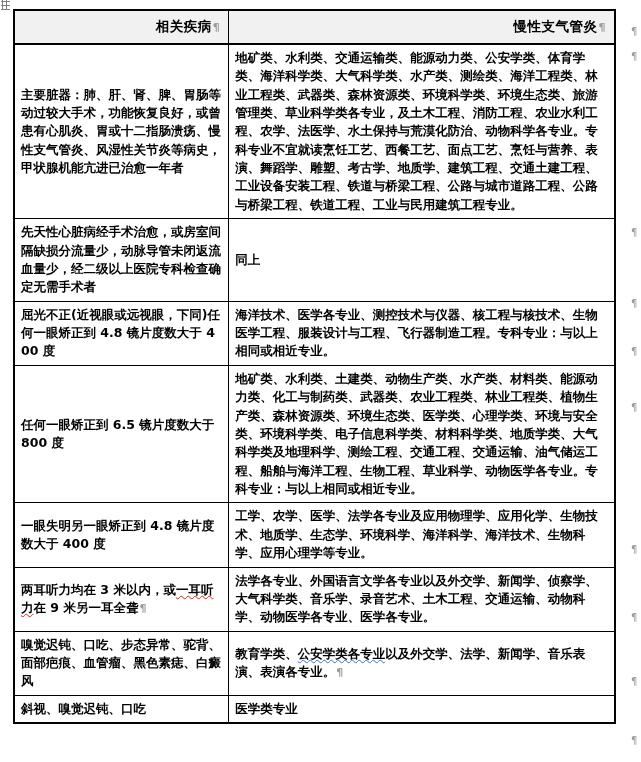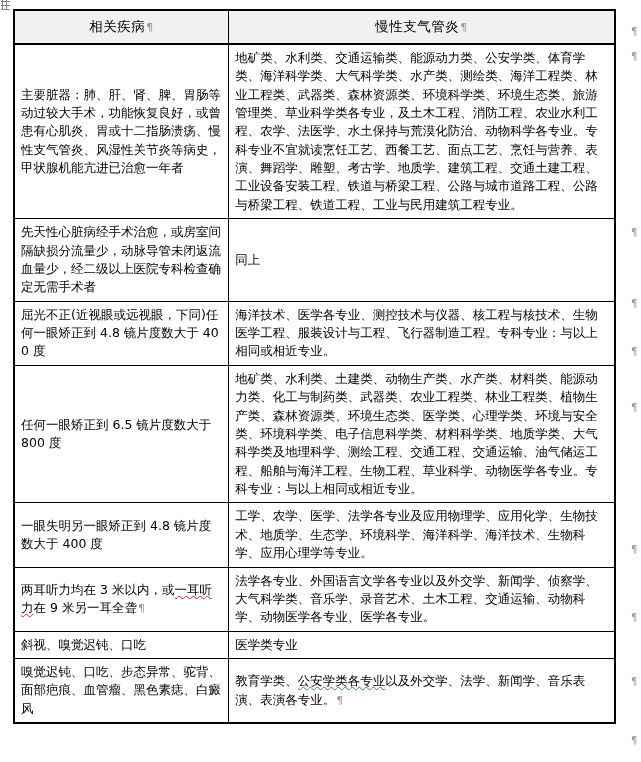--- a/index.html
+++ b/index.html
@@ -61,37 +61,38 @@
     font-weight: normal;
     word-break: break-all;
   }
 
   
   table.doc-table {
     border: 2px solid #000000;
   }
   table.doc-table tr.header-row th {
     background: #f1f1f1;
-    text-align: center;
-    font-weight: normal;
+    text-align: right;
+    font-weight: bold;
     font-size: 13.5px;
     letter-spacing: 0.5px;
-    padding: 6px 16px;
+    padding: 6px 8px;
     border-bottom: 2px solid #000000;
   }
   table.doc-table tr.header-row th.col-left {
     border-right: 1px solid #000000;
   }
 
   col.c1 { width: 214px; }
   col.c2 { width: 385px; }
 
   .cell-text {
     display: block;
     white-space: pre-wrap;
+    font-weight: bold;
   }
 
   
   .pilcrow {
     color: #9a9a9a;
     font-size: 11px;
     vertical-align: baseline;
     padding-left: 1px;
   }
   .pilcrow-outside {
@@ -208,31 +209,31 @@
         <td>
           <span class="cell-text"><span>两耳听力均在 3 米以内，或</span><span class="squiggle-red">一耳听力</span><span>在 9 米另一耳全聋</span><span class="pilcrow">¶</span></span>
         </td>
         <td>
           <span class="cell-text">法学各专业、外国语言文学各专业以及外交学、新闻学、侦察学、大气科学类、音乐学、录音艺术、土木工程、交通运输、动物科学、动物医学各专业、医学各专业。</span>
         </td>
       </tr>
 
       <tr>
         <td>
+          <span class="cell-text">嗅觉迟钝、口吃、步态异常、驼背、面部疤痕、血管瘤、黑色素痣、白癜风</span>
+        </td>
+        <td>
+          <span class="cell-text"><span>教育学类、</span><span class="squiggle-blue">公安学类各专业</span><span>以及外交学、法学、新闻学、音乐表演、表演各专业。</span><span class="pilcrow">¶</span></span>
+        </td>
+      </tr>
+
+      <tr>
+        <td>
           <span class="cell-text">斜视、嗅觉迟钝、口吃</span>
         </td>
         <td>
           <span class="cell-text">医学类专业</span>
-        </td>
-      </tr>
-
-      <tr>
-        <td>
-          <span class="cell-text">嗅觉迟钝、口吃、步态异常、驼背、面部疤痕、血管瘤、黑色素痣、白癜风</span>
-        </td>
-        <td>
-          <span class="cell-text"><span>教育学类、</span><span class="squiggle-blue">公安学类各专业</span><span>以及外交学、法学、新闻学、音乐表演、表演各专业。</span><span class="pilcrow">¶</span></span>
         </td>
       </tr>
 
     </tbody>
   </table>
 </div>
 
 </body></html>

